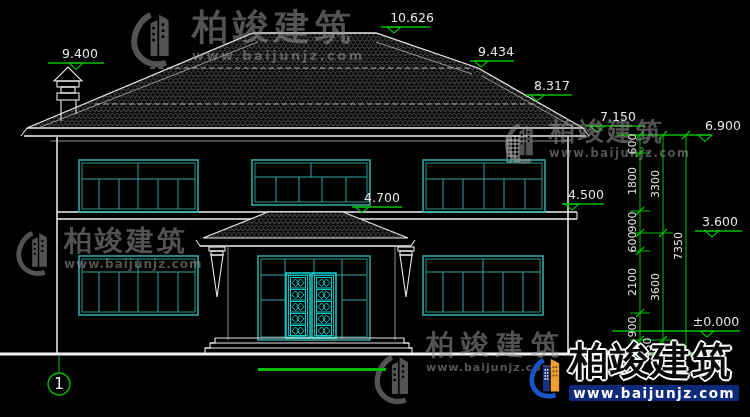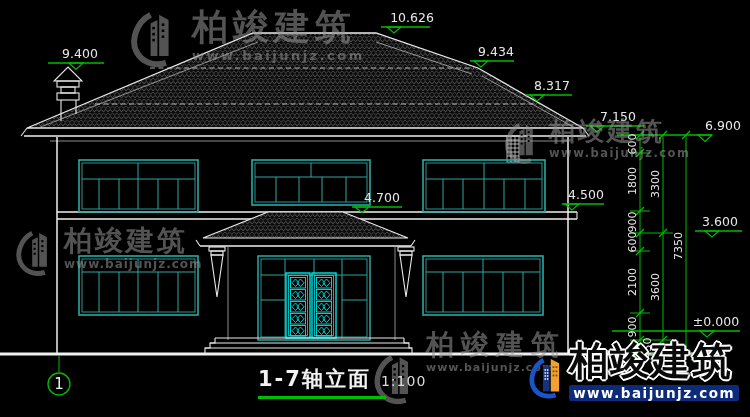--- a/index.html
+++ b/index.html
@@ -393,20 +393,16 @@
       <rect x="41" y="32" width="3" height="3" fill="#7a4d0e"></rect>
         <rect x="46" y="32" width="3" height="3" fill="#7a4d0e"></rect>
     </svg>
     <div class="col">
       <span class="name">柏竣建筑</span>
       <span class="site">www.baijunjz.com</span>
     </div>
   </div>
 
   <div class="titleblock">
-    <div class="row">
-      <span class="t">1-7轴立面</span>
-      <span class="s">1:100</span>
-    </div>
     <div class="bar"></div>
   </div>
 
 </div>
 
 </body></html>

